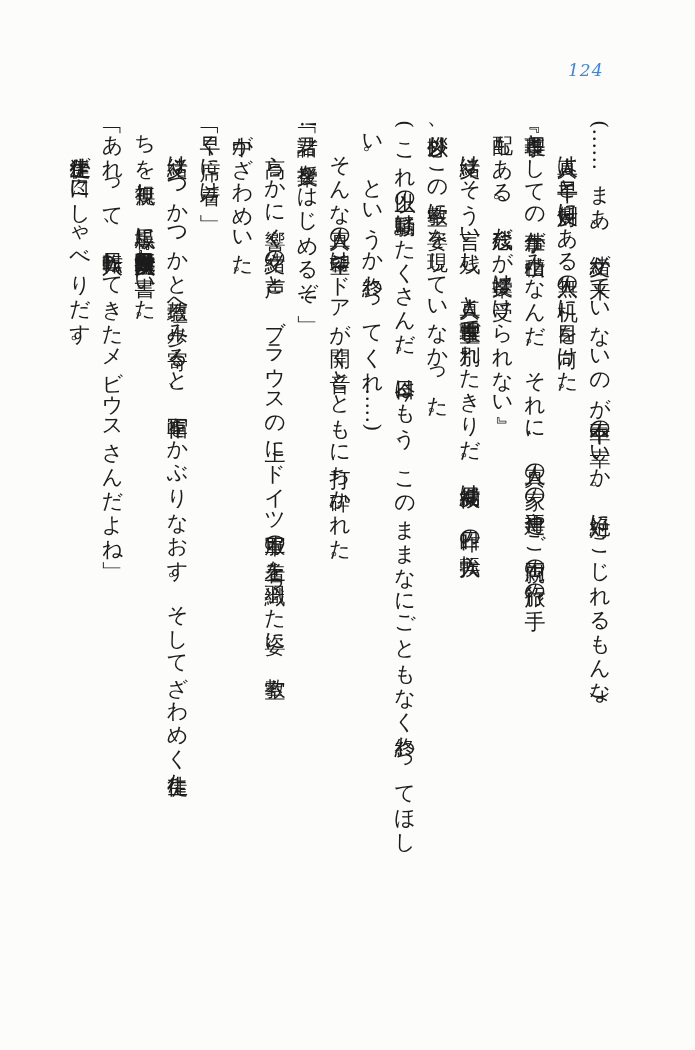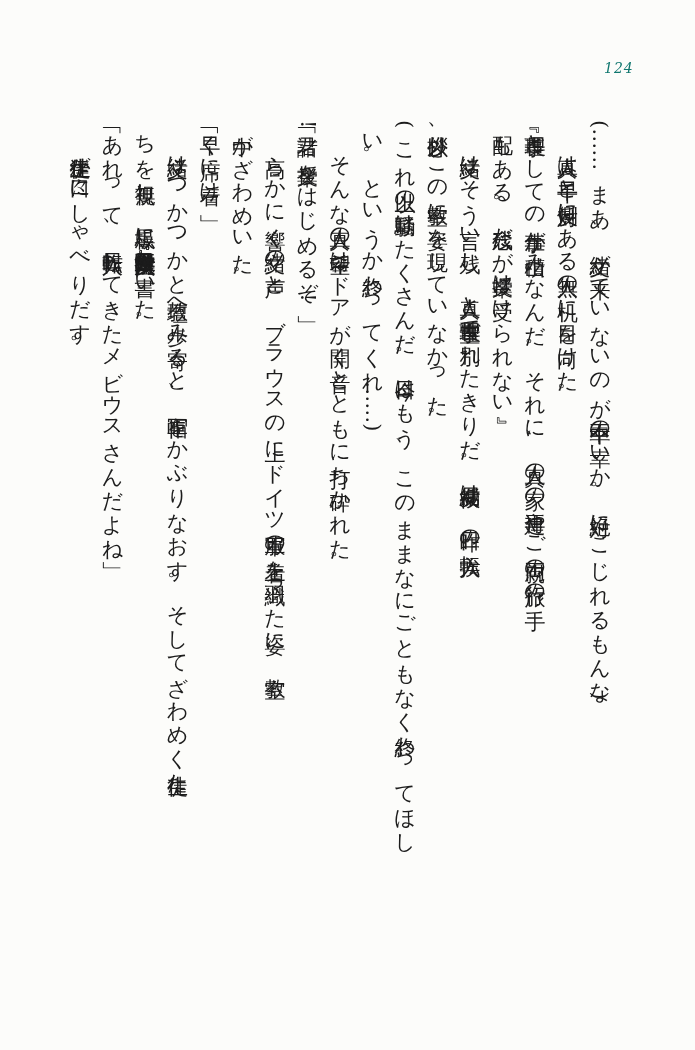--- a/index.html
+++ b/index.html
@@ -15,24 +15,24 @@
     font-family: "DejaVu Serif", "Liberation Serif", serif;
   }
   .page {
     position: absolute;
     inset: 0;
     background: #fcfcfa;
   }
   .page-number {
     position: absolute;
     top: 60px;
-    left: 604px;
-    font-size: 14px;
+    left: 568px;
+    font-size: 17px;
     font-style: italic;
-    color: #0f766e;
+    color: #3b82f6;
     letter-spacing: 1px;
   }
   .page-text {
     position: absolute;
     top: 120px;
     right: 79px;
     height: 805px;
     writing-mode: vertical-rl;
     text-orientation: mixed;
     font-size: 21px;

